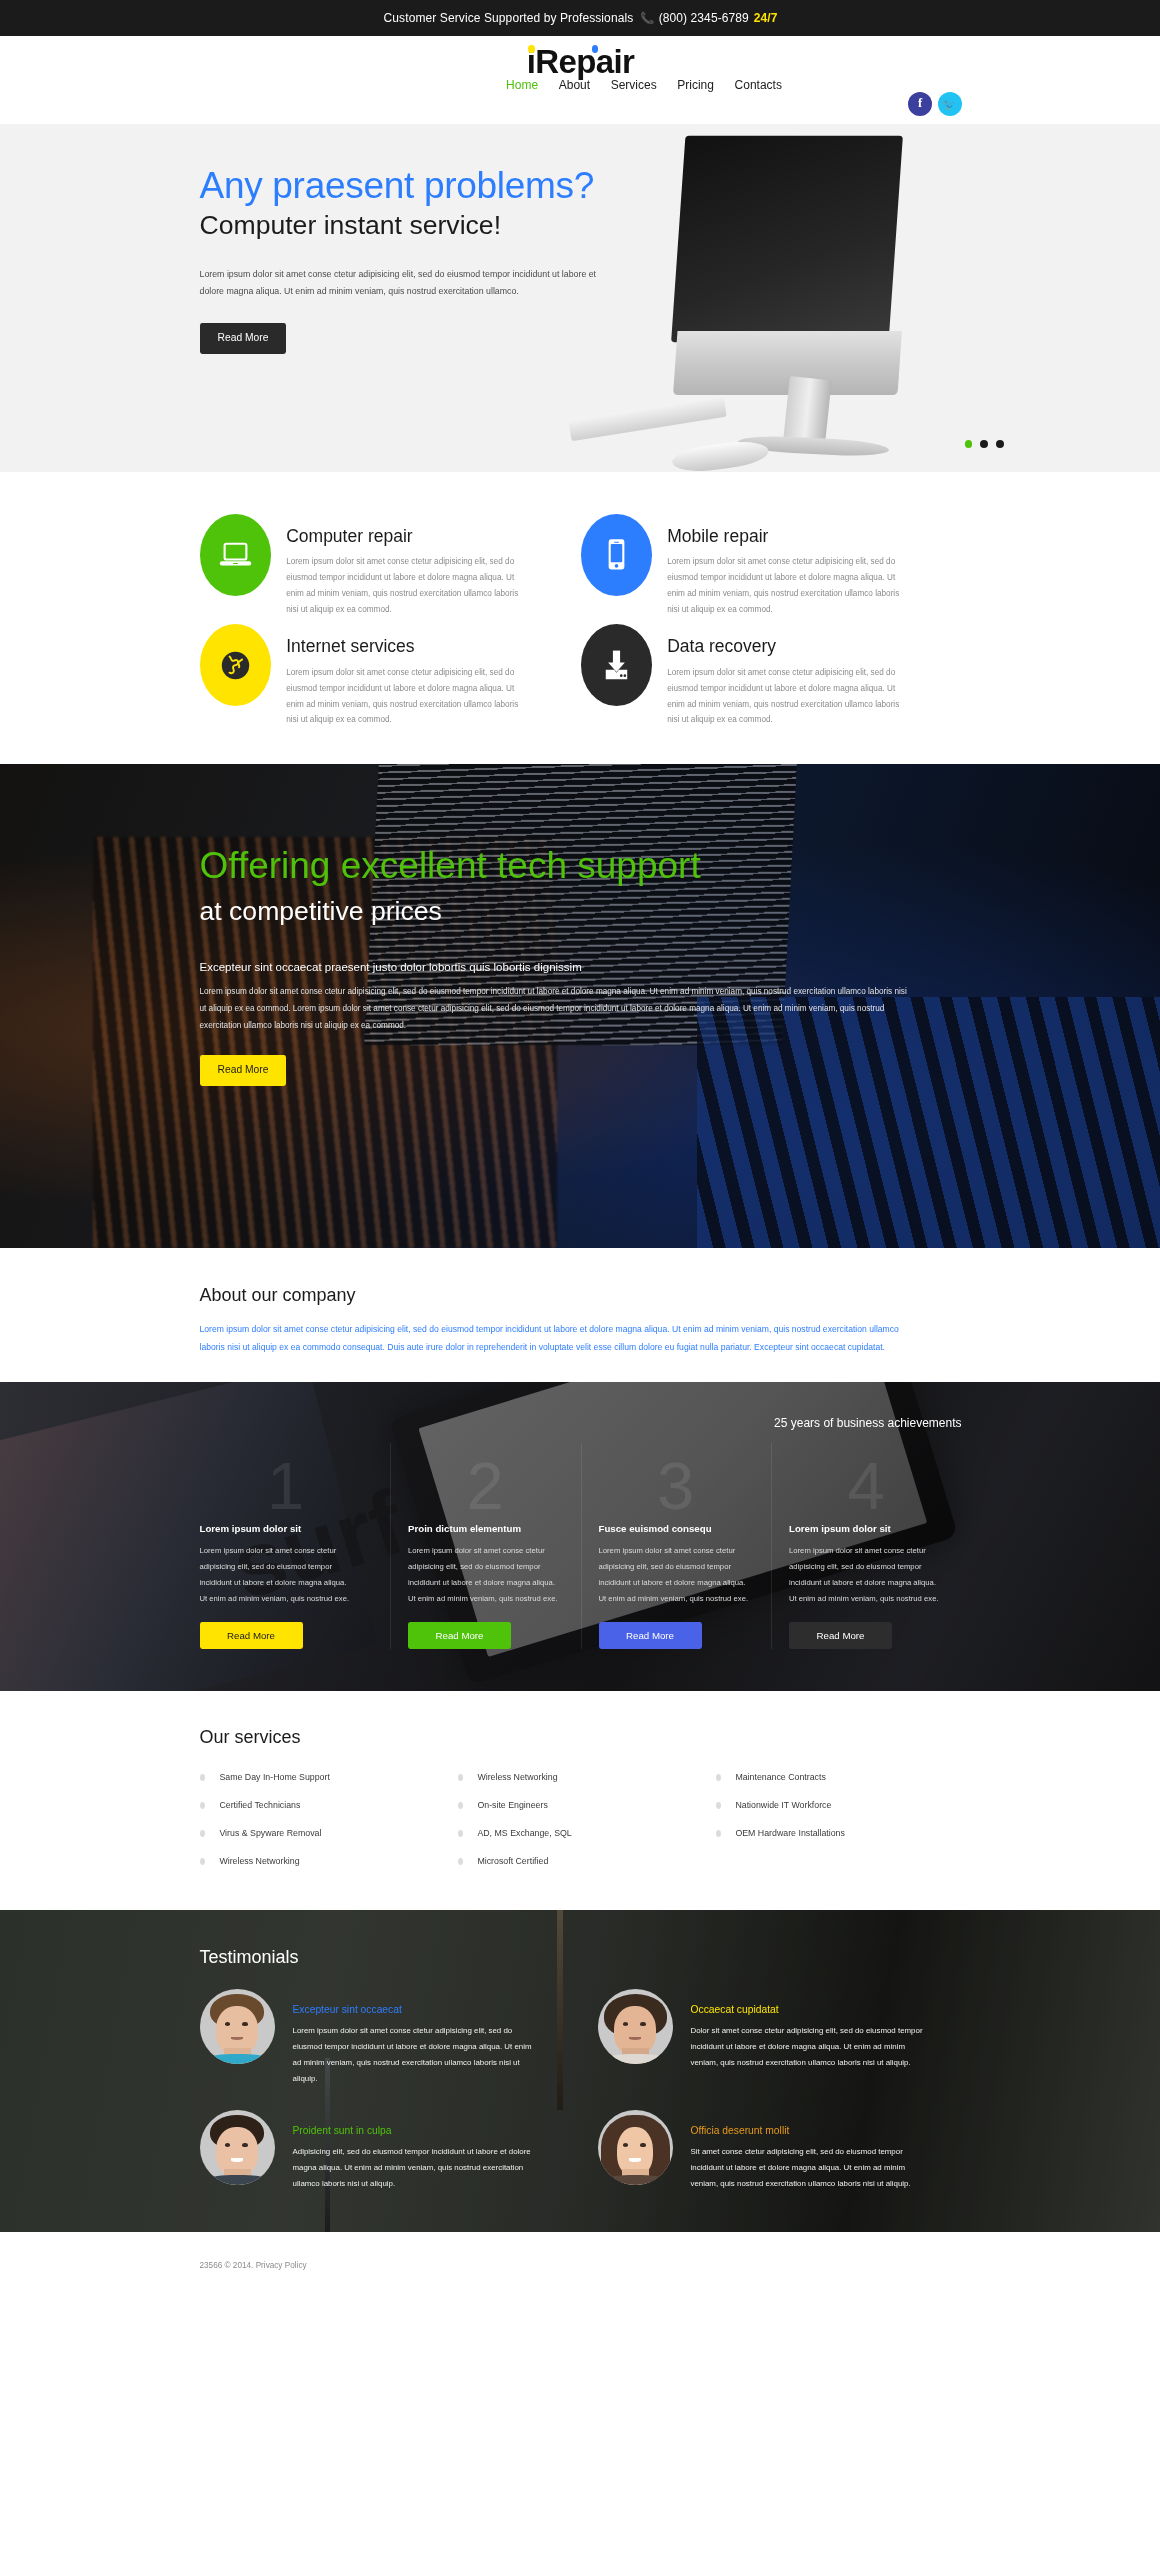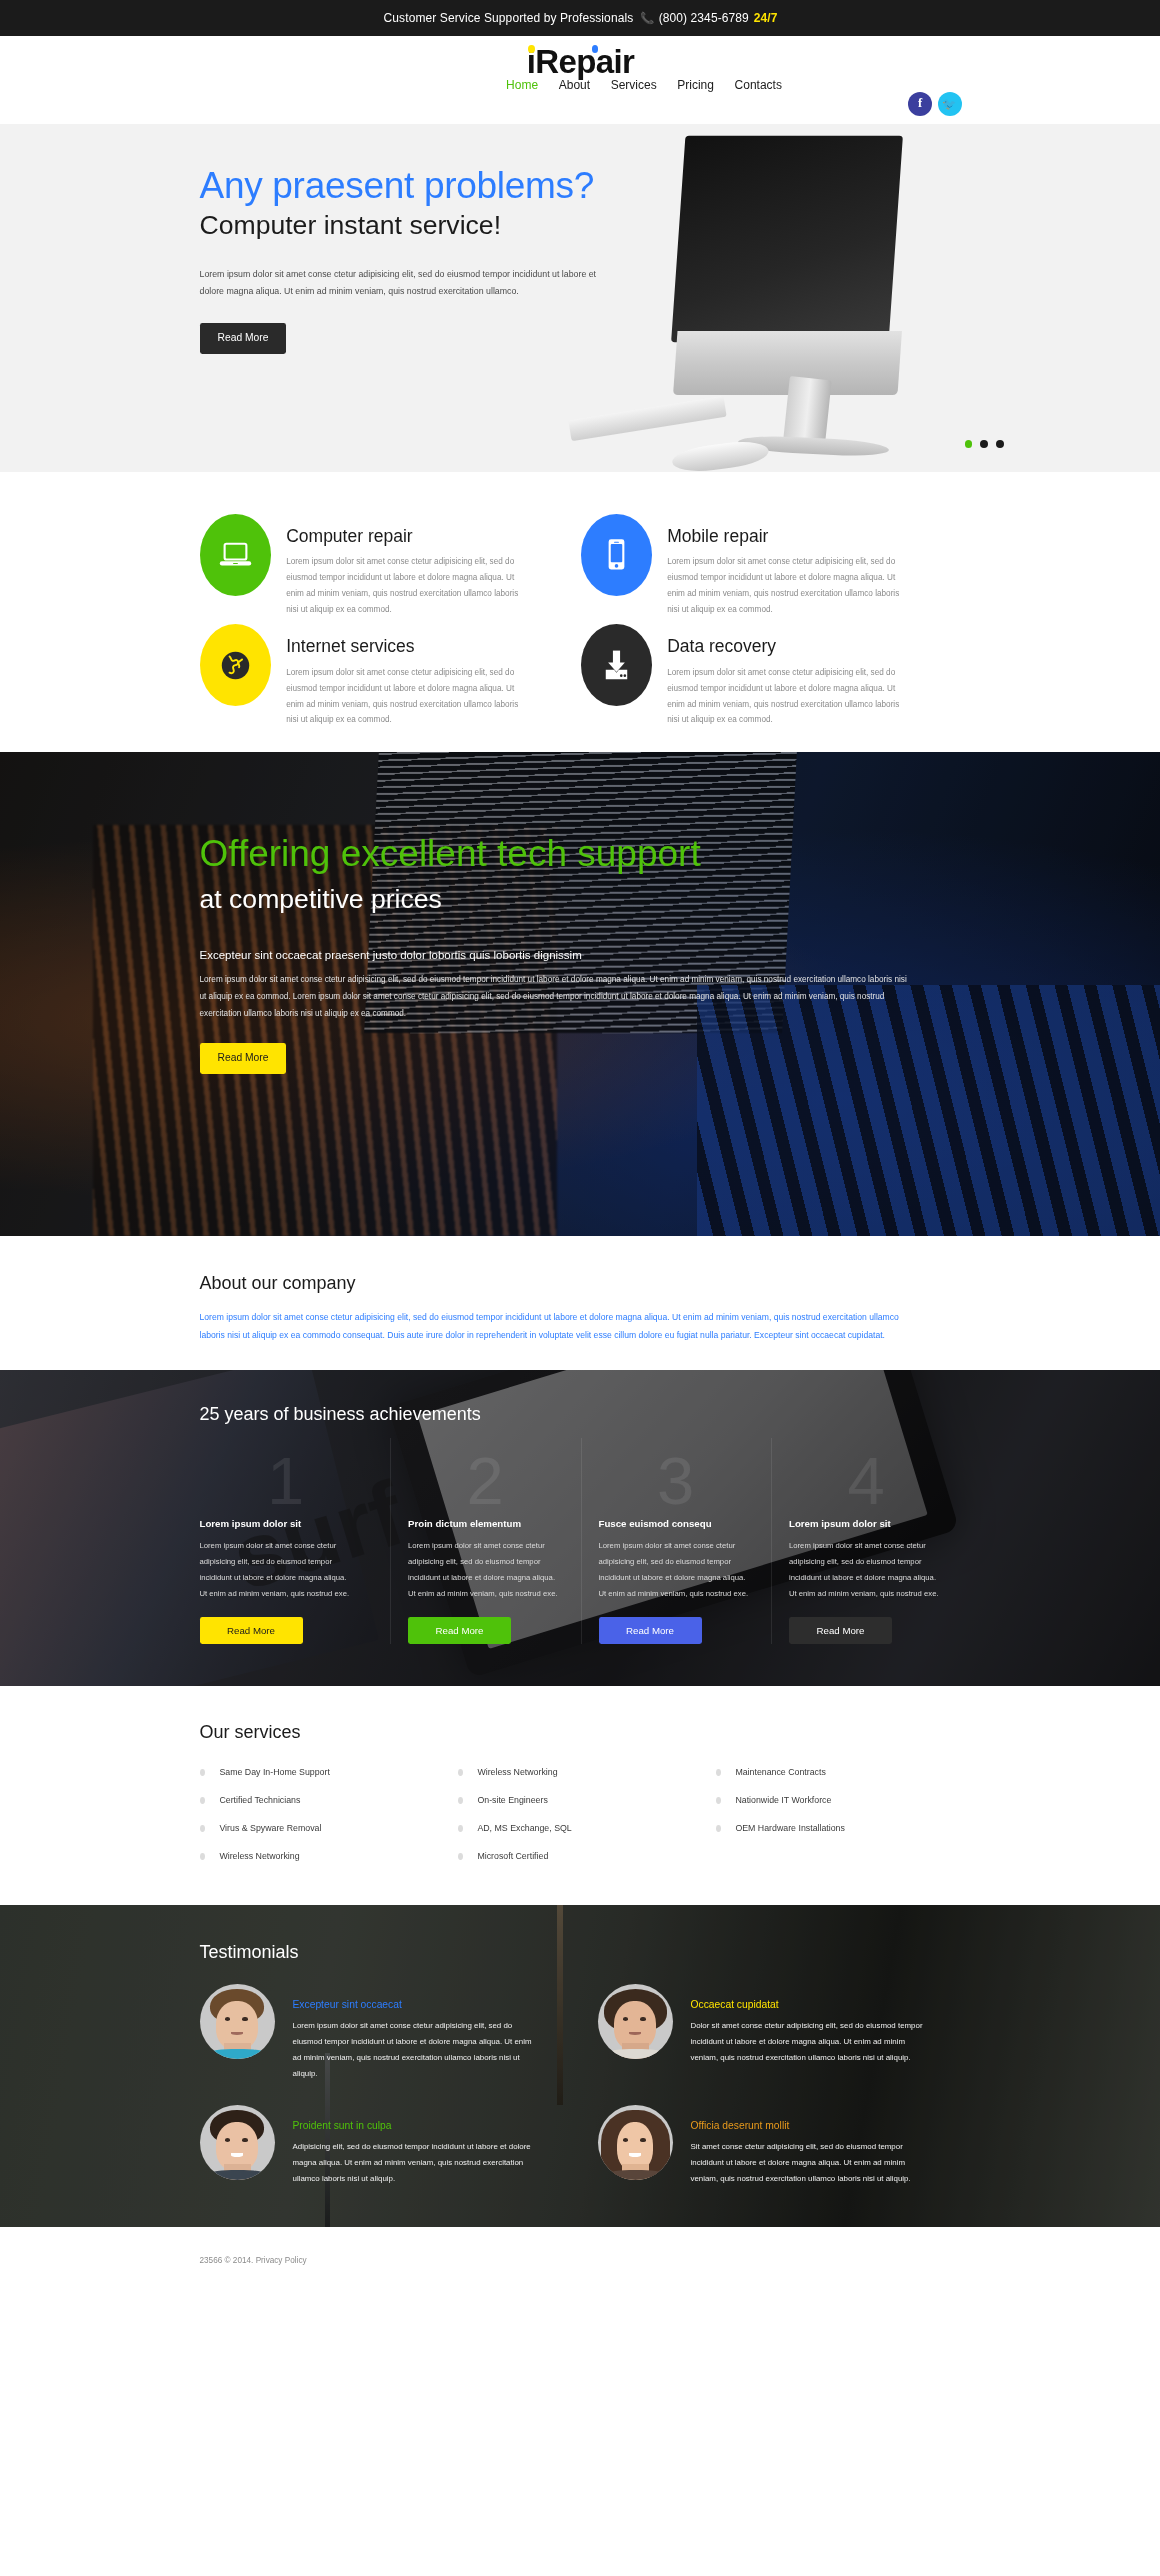--- a/index.html
+++ b/index.html
@@ -152,21 +152,21 @@
     position: absolute; right: 157px; bottom: 24px;
     display: flex; gap: 7.9px; z-index: 5;
   }
   .hero-dots i {
     width: 7.9px; height: 7.9px; border-radius: 50%;
     background: #1b1b1b; display: block;
   }
   .hero-dots i.on { background: #4fc20a; }
 
   
-  .features { background: #ffffff; padding: 42px 0 24px; }
+  .features { background: #ffffff; padding: 42px 0 36px; }
   .feat-grid {
     display: grid; grid-template-columns: 1fr 1fr;
     column-gap: 0px; row-gap: 6px;
   }
   .feat { display: flex; gap: 15.7px; padding-right: 24px; }
   .feat-ico {
     flex: 0 0 auto;
     width: 71px; height: 82px; border-radius: 50%;
     display: flex; align-items: center; justify-content: center;
   }
@@ -275,21 +275,21 @@
     transform: rotate(-17deg);
     font-family: "Liberation Sans", sans-serif;
   }
   .achv-mag {
     position: absolute; left: -4%; top: 8%; width: 34%; height: 94%;
     background: linear-gradient(130deg, rgba(210,150,150,.55), rgba(80,90,120,.5) 55%, rgba(30,32,40,.8));
     transform: rotate(-14deg); border-radius: 3.6px;
   }
   .achv-veil { position: absolute; inset: 0; background: rgba(18,18,20,.55); }
   .achv .container { position: relative; z-index: 4; }
-  .achv-title { font-size: 18px; color: #ffffff; font-weight: 400; }
+  .achv-title { font-size: 12px; color: #ffffff; font-weight: 400; text-align: right; }
   .achv-grid {
     margin-top: 13.3px;
     display: grid; grid-template-columns: repeat(4, 1fr);
   }
   .achv-col {
     position: relative;
     padding: 0 18px 0 0;
     border-left: 0.6px solid rgba(255,255,255,.09);
     padding-left: 17px;
   }

